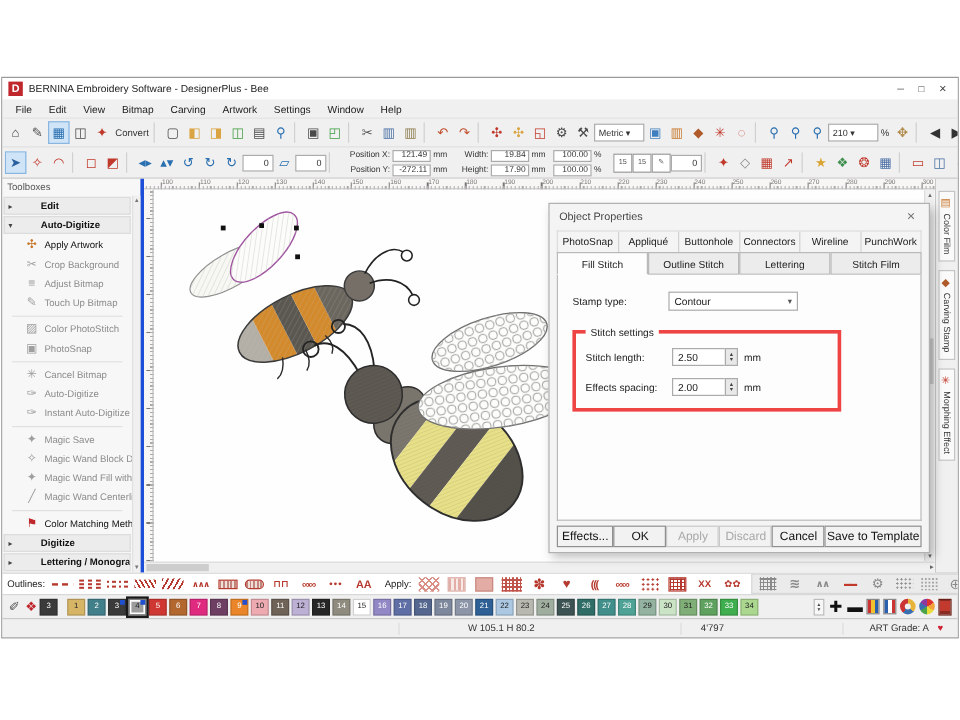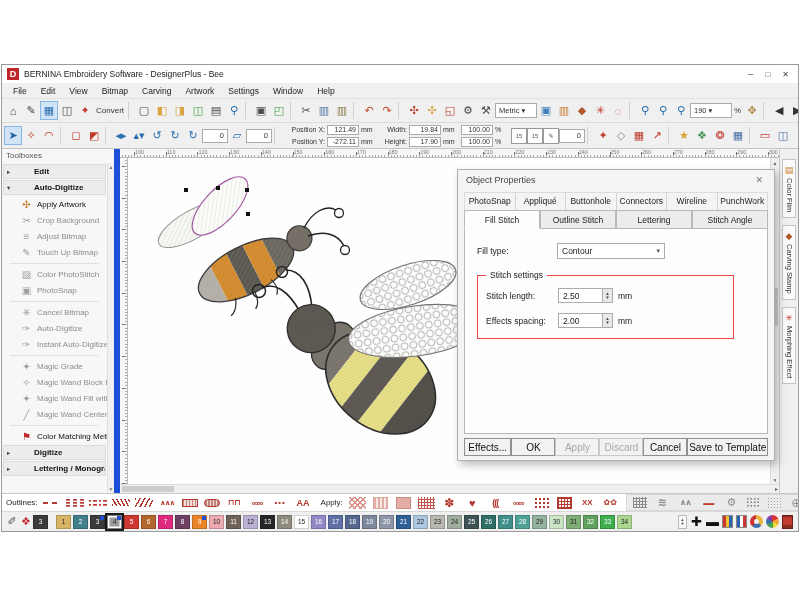--- a/index.html
+++ b/index.html
@@ -36,21 +36,21 @@
   .frow{display:flex;align-items:center;gap:2px;font-size:7px;color:#333;}
   .flab{width:40px;text-align:right;white-space:nowrap;}
   .flab.w2{width:28px;}
   .fval{width:32px;height:10px;border:1px solid #ababab;background:#fff;display:flex;align-items:center;justify-content:flex-end;padding:0 2px;font-size:7px;}
   .funit{width:12px;}
 
   
   .middle{flex:1;display:flex;min-height:0;}
 
   
-  .sidebar{width:118px;background:#f7f7f7;border-right:6px solid #1d4ed8;display:flex;flex-direction:column;flex:none;position:relative;}
+  .sidebar{width:118px;background:#f7f7f7;border-right:3px solid #1d4ed8;display:flex;flex-direction:column;flex:none;position:relative;}
   .side-head{height:14px;font-size:8px;color:#555;padding:2px 4px;flex:none;}
   .side-rows{flex:1;overflow:hidden;padding-right:7px;}
   .srow{display:flex;align-items:center;height:16px;padding:0 3px;font-size:8px;color:#8c8c8c;white-space:nowrap;overflow:hidden;}
   .srow.hdr{background:#ececec;border:1px solid #dcdcdc;color:#111;font-weight:bold;height:15px;margin:1px 1px 1px 1px;}
   .srow.itm{padding-left:8px;}
   .srow.on{color:#111;}
   .srow.div{height:4px;border-bottom:1px solid #e0e0e0;margin:0 8px 2px;}
   .sarrow{width:9px;font-size:6.5px;color:#444;flex:none;}
   .sglyph{width:15px;text-align:center;font-size:10px;margin-right:3px;color:#9f9f9f;flex:none;}
   .side-sb{position:absolute;right:0;top:14px;bottom:0;width:7px;background:#f0f0f0;border-left:1px solid #e0e0e0;display:flex;flex-direction:column;justify-content:space-between;align-items:center;font-size:5px;color:#777;padding:1px 0;}
@@ -95,21 +95,21 @@
   .dt1{flex:1;text-align:center;font-size:8.5px;height:17px;line-height:17px;color:#222;border-right:1px solid #d2d2d2;white-space:nowrap;overflow:hidden;}
   .dt1:last-child{border-right:none;}
   .dlg-tabs2{display:flex;margin:0 6px;flex:none;}
   .dt2{text-align:center;font-size:8.5px;height:19px;line-height:19px;color:#222;background:#ececec;border:1px solid #b9b9b9;flex:1;white-space:nowrap;}
   .dt2.active{background:#fdfdfd;border-bottom:1px solid #fdfdfd;}
   .dlg-body{margin:0 6px;border:1px solid #b9b9b9;border-top:none;background:#fdfdfd;flex:1;position:relative;padding:14px 12px;}
   .drow0{display:flex;align-items:center;gap:0;margin-bottom:6px;}
   .dlab{width:80px;font-size:8.5px;color:#222;}
   .combo-box{width:108px;height:16px;border:1px solid #ababab;background:#fff;display:flex;align-items:center;justify-content:space-between;padding:0 4px;font-size:8.5px;}
   .combo-box .caret{color:#555;font-size:7px;}
-  .grp{position:relative;border:1px solid #ef4444;margin-top:16px;padding:12px 8px 10px;width:257px;}
+  .grp{position:relative;border:3px solid #ef4444;margin-top:16px;padding:12px 8px 10px;width:224px;}
   .grp-label{position:absolute;top:-6px;left:8px;background:#fdfdfd;padding:0 4px;font-size:8.5px;color:#222;}
   .drow{display:flex;align-items:center;margin-bottom:10px;}
   .drow:last-child{margin-bottom:0;}
   .drow .dlab{width:72px;}
   .dinput{width:44px;height:15px;border:1px solid #ababab;border-right:none;background:#fff;display:flex;align-items:center;padding:0 4px;font-size:8.5px;}
   .dspin{width:11px;height:15px;border:1px solid #ababab;background:#e8e8e8;display:flex;flex-direction:column;align-items:center;justify-content:center;line-height:4px;font-size:4.5px;color:#444;}
   .dspin::before{content:"▲";}
   .dspin::after{content:"▼";}
   .dunit{font-size:8.5px;margin-left:5px;}
   .dlg-btns{height:26px;display:flex;align-items:center;justify-content:space-between;padding:0 6px;flex:none;}
@@ -247,21 +247,21 @@
       <span class="ti combo">Metric ▾</span>
       <span class="ti" style="color: rgb(63, 127, 191);">▣</span>
       <span class="ti" style="color: rgb(200, 118, 42);">▥</span>
       <span class="ti" style="color: rgb(176, 90, 42);">◆</span>
       <span class="ti" style="color: rgb(192, 57, 43);">✳</span>
       <span class="ti" style="color: rgb(192, 57, 43);">◌</span>
       <span class="ti sep"></span>
       <span class="ti" style="color: rgb(42, 111, 176);">⚲</span>
       <span class="ti" style="color: rgb(42, 111, 176);">⚲</span>
       <span class="ti" style="color: rgb(42, 111, 176);">⚲</span>
-      <span class="ti combo">190 ▾</span>
+      <span class="ti combo">210 ▾</span>
       <span class="ti lab">%</span>
       <span class="ti" style="color: rgb(176, 138, 74);">✥</span>
       <span class="ti sep"></span>
       <span class="ti" style="color: rgb(51, 51, 51);">◀</span>
       <span class="ti" style="color: rgb(51, 51, 51);">▶</span>
     </div>
 
   <div class="tb tb2">
     <span class="tb" style="padding:0;background:none;">
 
@@ -427,21 +427,21 @@
 
           <div class="srow div">
             <span class="sarrow"></span>
             <span class="sglyph"></span>
             <span></span>
           </div>
 
           <div class="srow itm">
             <span class="sarrow"></span>
             <span class="sglyph">✦</span>
-            <span>Magic Grade</span>
+            <span>Magic Save</span>
           </div>
 
           <div class="srow itm">
             <span class="sarrow"></span>
             <span class="sglyph">✧</span>
             <span>Magic Wand Block Digitizi...</span>
           </div>
 
           <div class="srow itm">
             <span class="sarrow"></span>
@@ -623,25 +623,25 @@
             <span class="dt1">Buttonhole</span>
             <span class="dt1">Connectors</span>
             <span class="dt1">Wireline</span>
             <span class="dt1">PunchWork</span>
           </div>
         <div class="dlg-tabs2">
 
         <span class="dt2 active">Fill Stitch</span>
             <span class="dt2">Outline Stitch</span>
             <span class="dt2">Lettering</span>
-            <span class="dt2">Stitch Angle</span>
+            <span class="dt2">Stitch Film</span>
           </div>
         <div class="dlg-body">
           <div class="drow0">
-            <span class="dlab">Fill type:</span>
+            <span class="dlab">Stamp type:</span>
             <span class="combo-box">
               <span>Contour</span>
               <span class="caret">▾</span>
             </span>
           </div>
           <div class="grp">
             <span class="grp-label">Stitch settings</span>
             <div>
 
                 <div class="drow">
@@ -787,13 +787,22 @@
         <span class="pc big">✚</span>
         <span class="pc big">▬</span>
         <span class="pc flag"></span>
         <span class="pc flag2"></span>
         <span class="pc donut"></span>
         <span class="pc wheel"></span>
         <span class="pc spool"></span>
       </span>
   </div>
 
+  <div class="status">
+    <span class="st-sep" style="left:330px;"></span>
+    <span class="st-sep" style="left:565px;"></span>
+    <span class="st-sep" style="left:700px;"></span>
+    <span class="st-dims">W 105.1 H  80.2</span>
+    <span class="st-count">4'797</span>
+    <span class="st-grade">ART Grade: A</span>
+    <span class="st-heart">♥</span>
+  </div>
 </div>
 
 </body></html>

